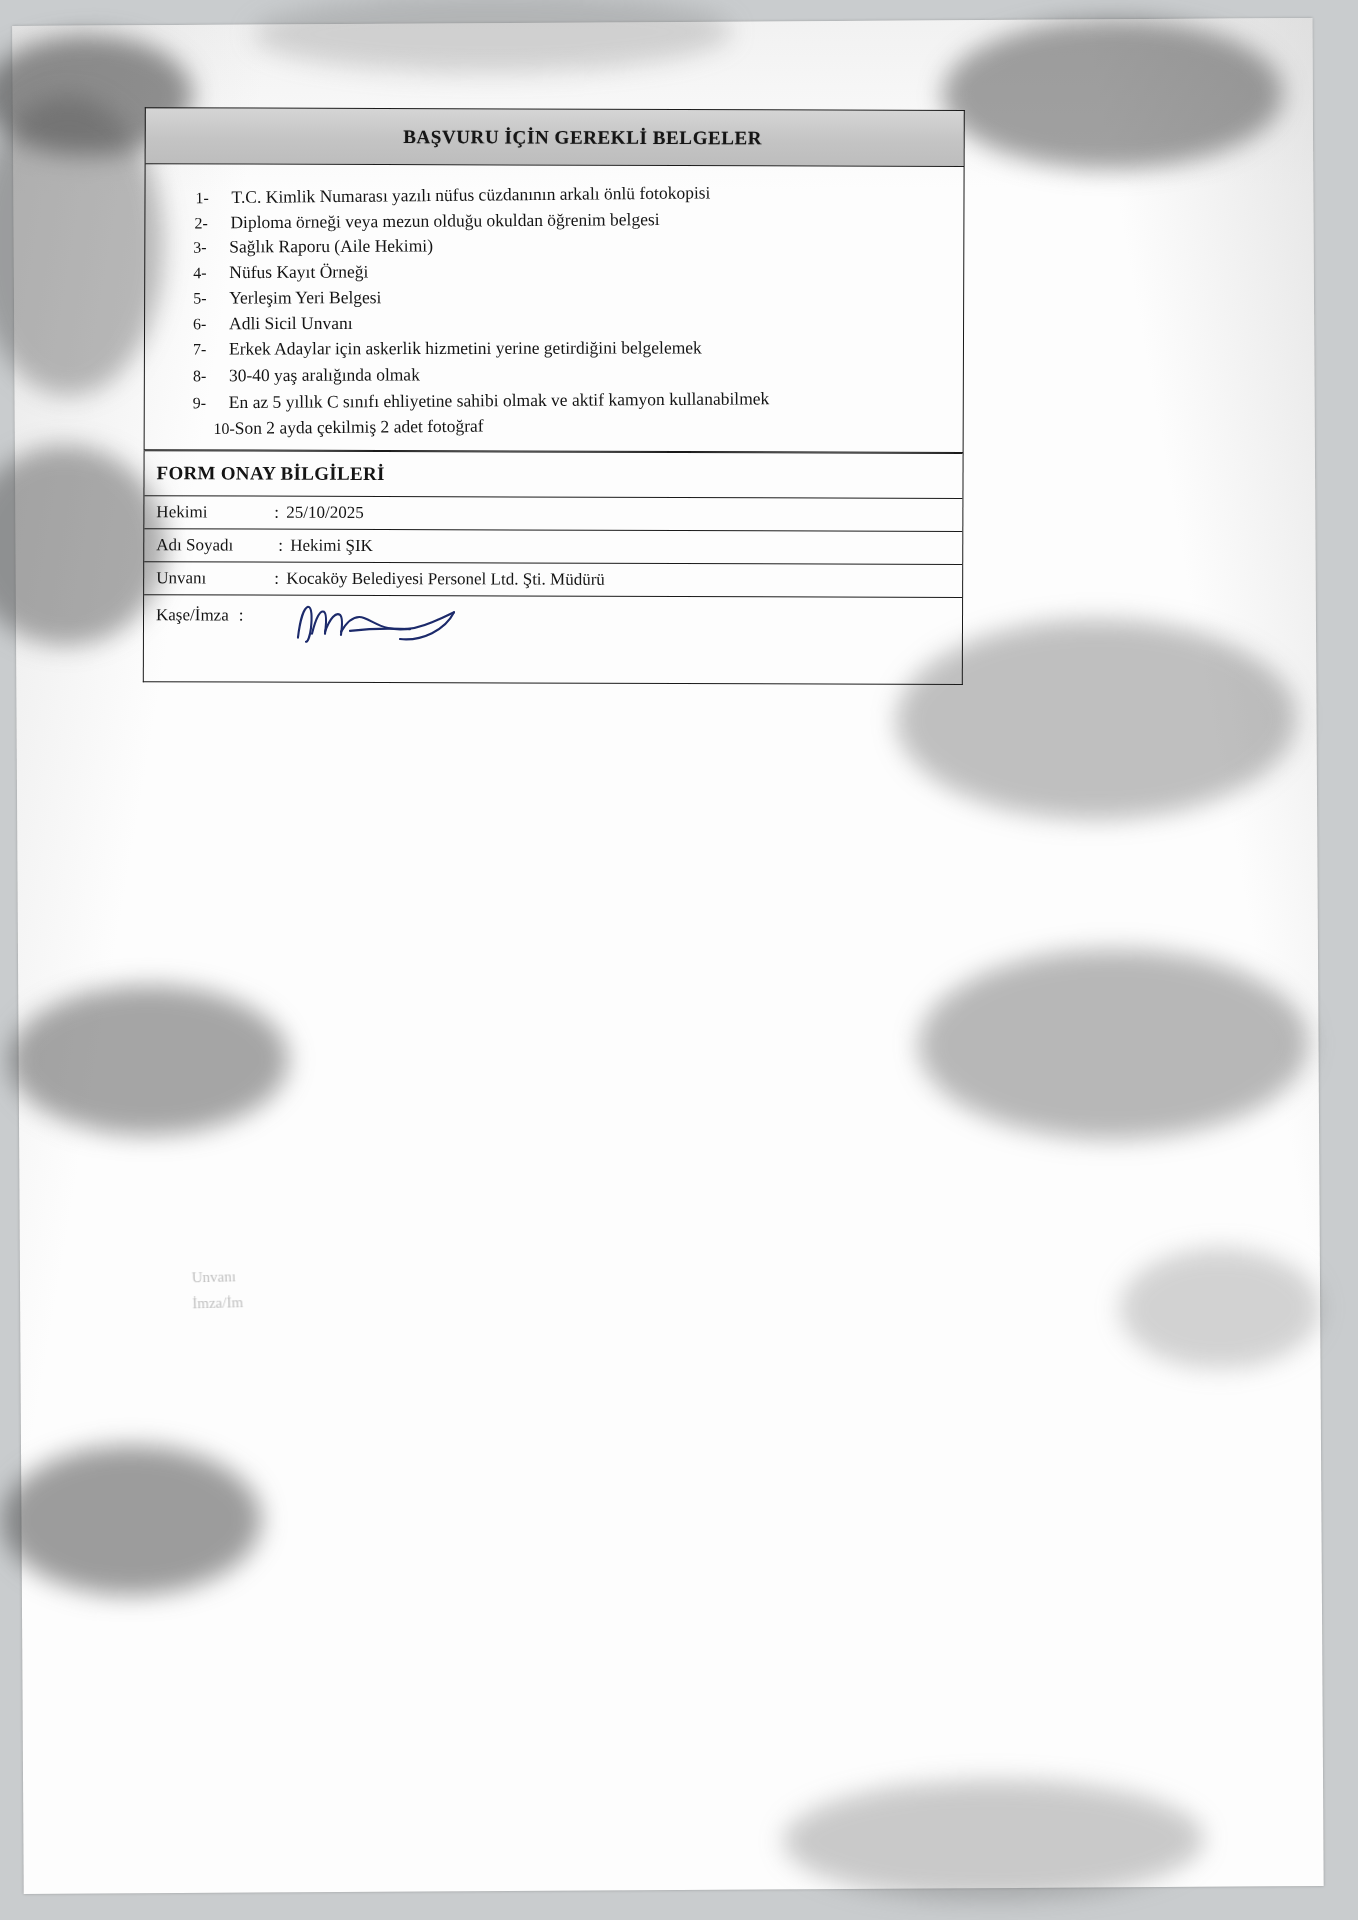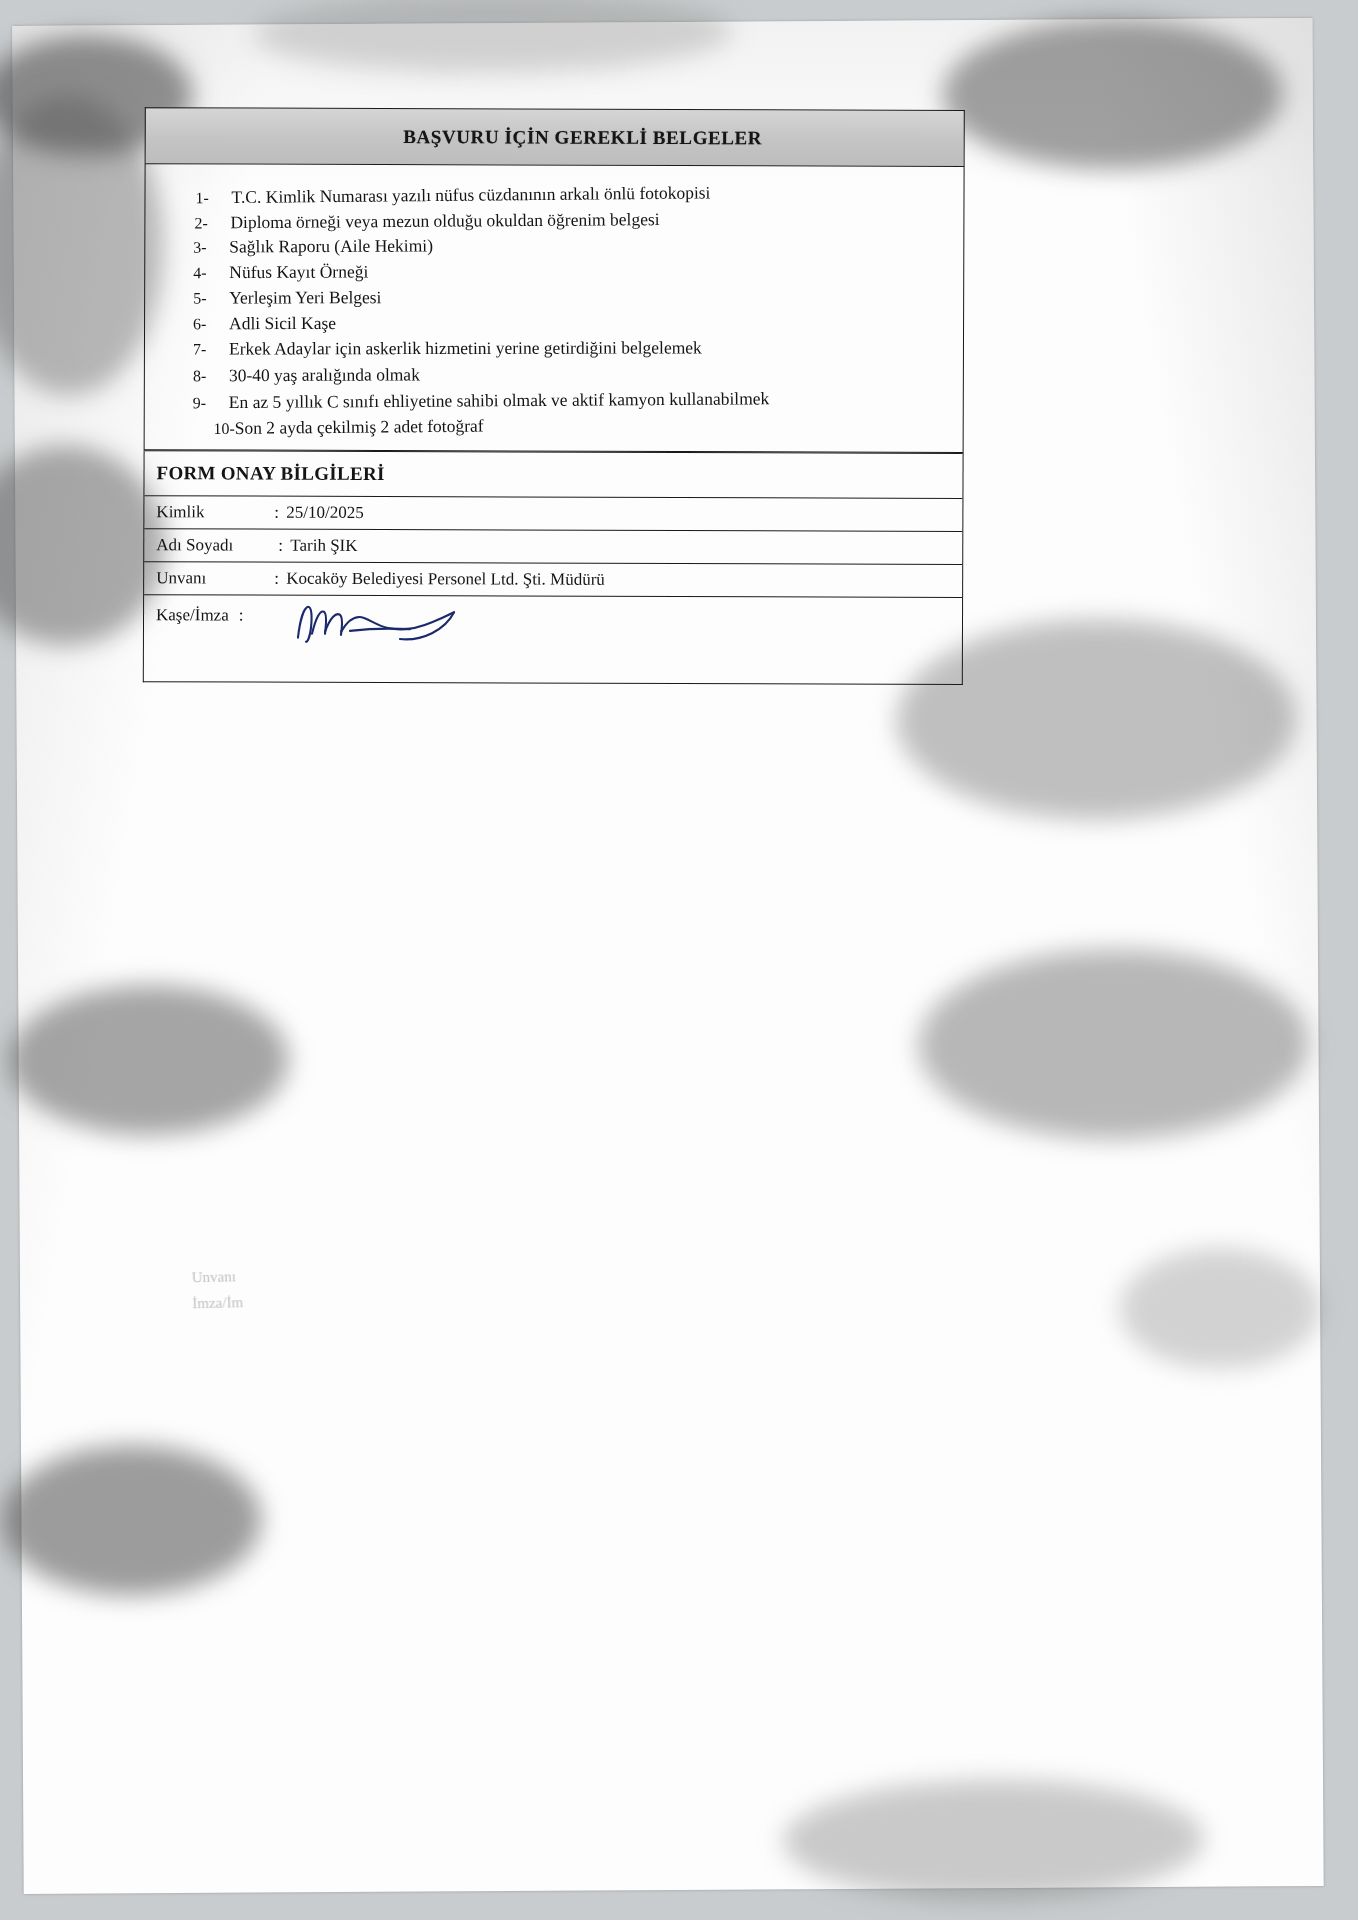--- a/index.html
+++ b/index.html
@@ -229,21 +229,21 @@
         <li>
           <span class="num">4-</span>
           <span class="txt">Nüfus Kayıt Örneği</span>
         </li>
         <li>
           <span class="num">5-</span>
           <span class="txt">Yerleşim Yeri Belgesi</span>
         </li>
         <li>
           <span class="num">6-</span>
-          <span class="txt">Adli Sicil Kaşe</span>
+          <span class="txt">Adli Sicil Unvanı</span>
         </li>
         <li>
           <span class="num">7-</span>
           <span class="txt">Erkek Adaylar için askerlik hizmetini yerine getirdiğini belgelemek</span>
         </li>
         <li>
           <span class="num">8-</span>
           <span class="txt">30-40 yaş aralığında olmak</span>
         </li>
         <li>
@@ -254,29 +254,29 @@
           <span class="num">10-</span>
           <span class="txt">Son 2 ayda çekilmiş 2 adet fotoğraf</span>
         </li>
       </ol>
     </div>
 
     <div class="box" style="border-top:none;">
       <div class="approval-head">FORM ONAY BİLGİLERİ</div>
 
       <div class="row">
-        <span class="label">Kimlik</span>
+        <span class="label">Hekimi</span>
         <span class="colon">:</span>
         <span>25/10/2025</span>
       </div>
 
       <div class="row wide">
         <span class="label">Adı Soyadı</span>
         <span class="colon">:</span>
-        <span>Tarih ŞIK</span>
+        <span>Hekimi ŞIK</span>
       </div>
 
       <div class="row">
         <span class="label">Unvanı</span>
         <span class="colon">:</span>
         <span>Kocaköy Belediyesi Personel Ltd. Şti. Müdürü</span>
       </div>
 
       <div class="sign-row">
         <span class="label">Kaşe/İmza</span>

